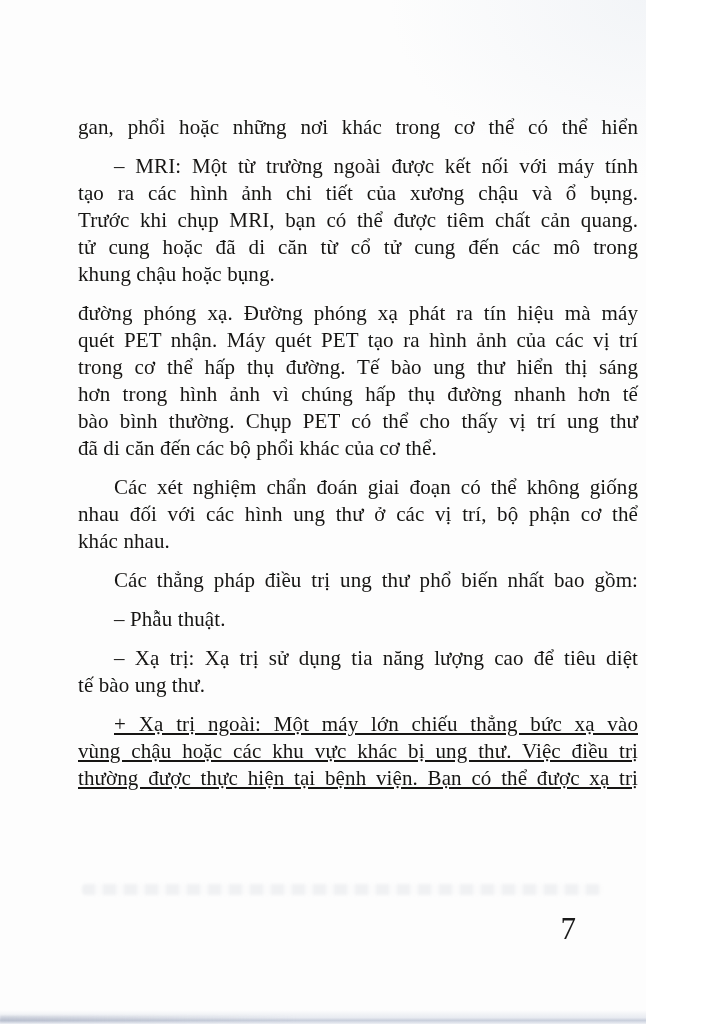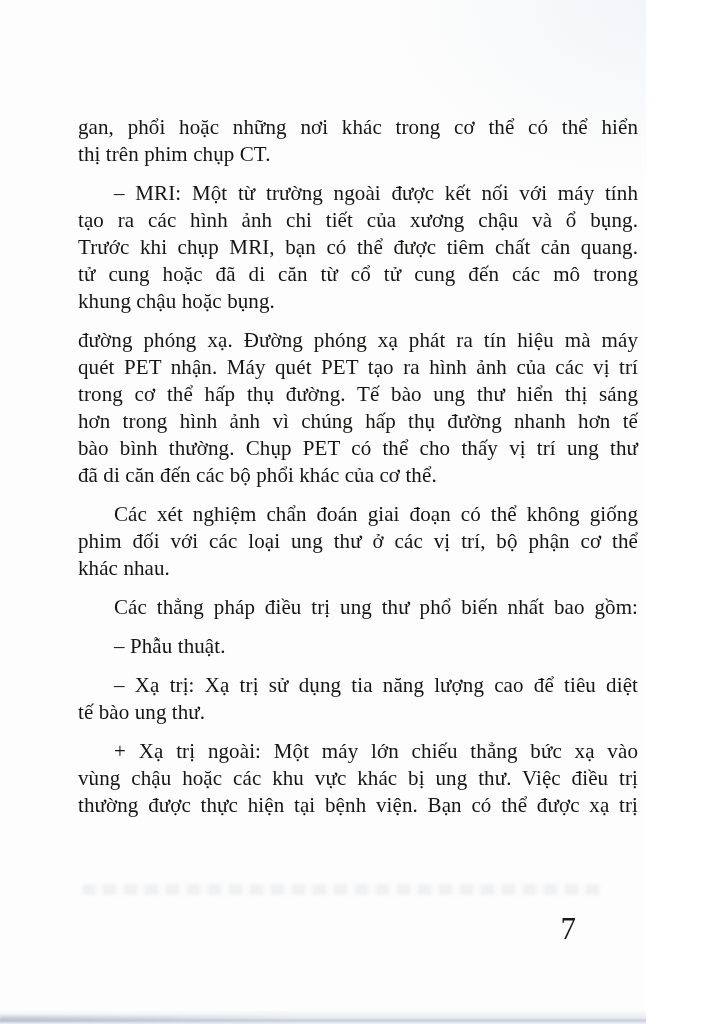--- a/index.html
+++ b/index.html
@@ -20,21 +20,21 @@
     background: radial-gradient(ellipse at top right, rgba(205,215,228,0.22), rgba(205,215,228,0) 70%);
     pointer-events: none;
   }
   .text-block {
     position: absolute;
     top: 114px;
     left: 78px;
     width: 560px;
   }
   .para { margin: 0 0 12px 0; }
-  .para:last-child { margin-bottom: 12px; }
+  .para:last-child { margin-bottom: 12px; text-decoration: underline; }
   .line {
     font-size: 21px;
     line-height: 27px;
     text-align: justify;
     text-align-last: justify;
     letter-spacing: 0.1px;
   }
   .line.para-end { text-align-last: left; }
   .line.first-indent { text-indent: 36px; }
   .page-number {
@@ -82,40 +82,39 @@
 </style>
 </head>
 <body>
 
 <div class="page">
   <div class="corner-shade"></div>
 
   <div class="text-block" id="text-block">
       <div class="para">
         <div class="line">gan, phổi hoặc những nơi khác trong cơ thể có thể hiển</div>
-        <div class="line para-end">thị trên phim chụp CT.</div>
       </div>
       <div class="para">
         <div class="line first-indent">– MRI: Một từ trường ngoài được kết nối với máy tính</div>
         <div class="line">tạo ra các hình ảnh chi tiết của xương chậu và ổ bụng.</div>
         <div class="line">Trước khi chụp MRI, bạn có thể được tiêm chất cản quang.</div>
         <div class="line">tử cung hoặc đã di căn từ cổ tử cung đến các mô trong</div>
         <div class="line para-end">khung chậu hoặc bụng.</div>
       </div>
       <div class="para">
         <div class="line">đường phóng xạ. Đường phóng xạ phát ra tín hiệu mà máy</div>
         <div class="line">quét PET nhận. Máy quét PET tạo ra hình ảnh của các vị trí</div>
         <div class="line">trong cơ thể hấp thụ đường. Tế bào ung thư hiển thị sáng</div>
         <div class="line">hơn trong hình ảnh vì chúng hấp thụ đường nhanh hơn tế</div>
         <div class="line">bào bình thường. Chụp PET có thể cho thấy vị trí ung thư</div>
         <div class="line para-end">đã di căn đến các bộ phổi khác của cơ thể.</div>
       </div>
       <div class="para">
         <div class="line first-indent">Các xét nghiệm chẩn đoán giai đoạn có thể không giống</div>
-        <div class="line">phim đối với các loại ung thư ở các vị trí, bộ phận cơ thể</div>
+        <div class="line">nhau đối với các hình ung thư ở các vị trí, bộ phận cơ thể</div>
         <div class="line para-end">khác nhau.</div>
       </div>
       <div class="para">
         <div class="line first-indent">Các thẳng pháp điều trị ung thư phổ biến nhất bao gồm:</div>
       </div>
       <div class="para">
         <div class="line first-indent para-end">– Phẫu thuật.</div>
       </div>
       <div class="para">
         <div class="line first-indent">– Xạ trị: Xạ trị sử dụng tia năng lượng cao để tiêu diệt</div>

